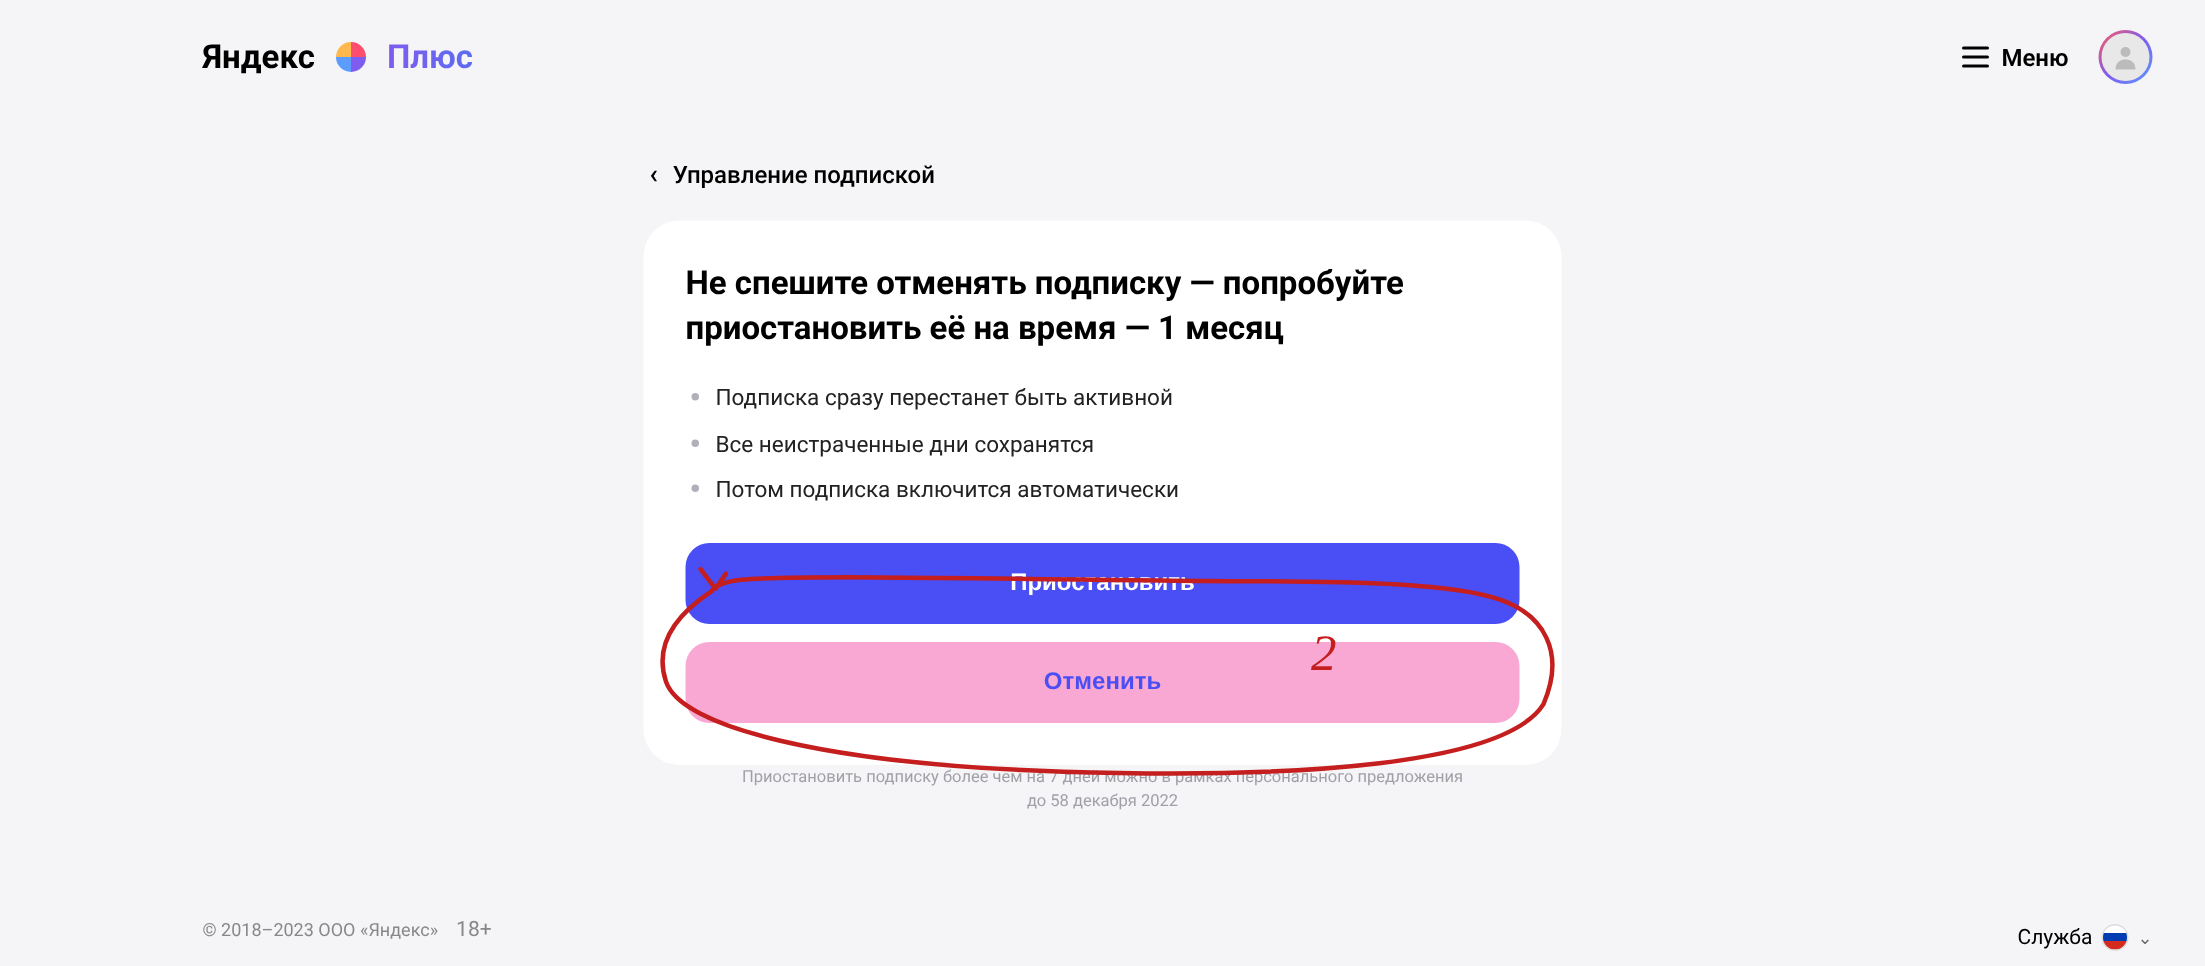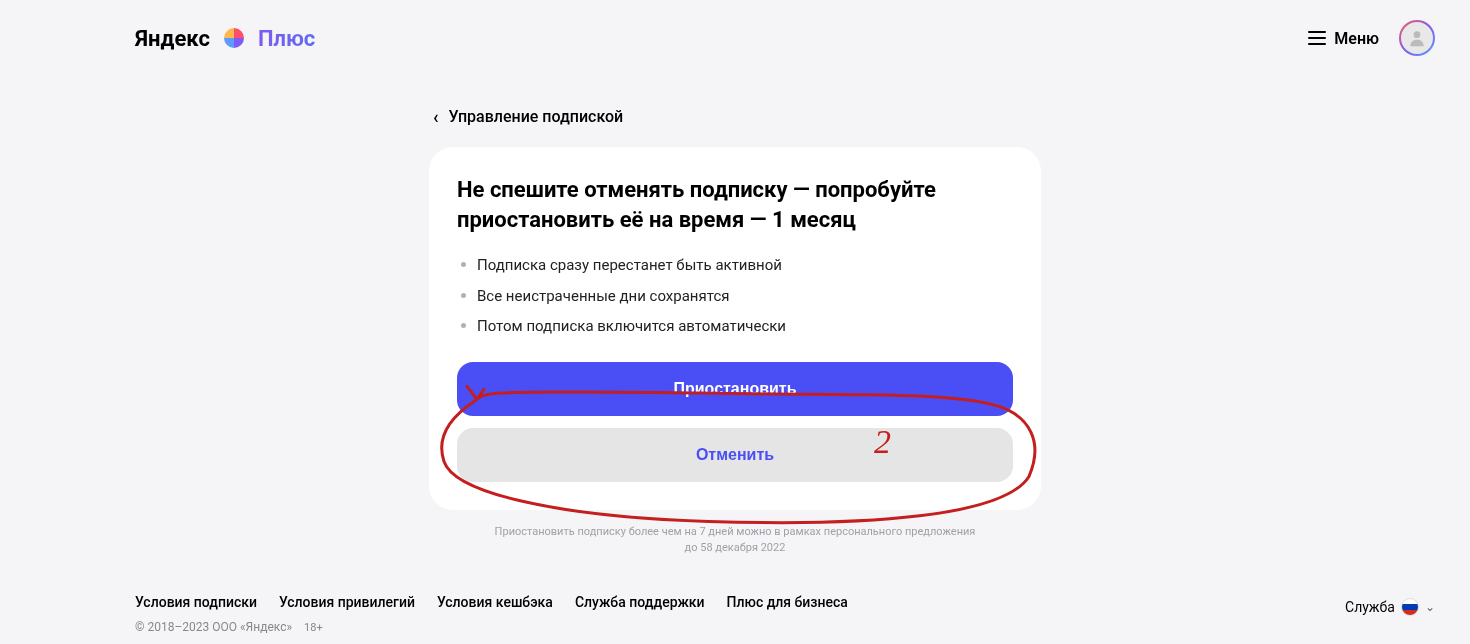--- a/index.html
+++ b/index.html
@@ -153,29 +153,28 @@
       font-weight: 600;
       cursor: pointer;
       margin-bottom: 12px;
       text-align: center;
     }
     .btn-primary {
       background: #4a4ef5;
       color: #fff;
     }
     .btn-secondary {
-      background: #e5e5e5;
+      background: #f9a8d4;
       color: #4a4ef5;
       margin-bottom: 0;
     }
     .note {
       text-align: center;
       font-size: 11px;
       color: #a0a0a8;
-      margin-top: 14px;
       line-height: 1.5;
     }
     .annotation {
       position: absolute;
       top: 0;
       left: 0;
       width: 100%;
       height: 100%;
       pointer-events: none;
       z-index: 10;
@@ -203,21 +202,21 @@
       cursor: pointer;
     }
     .footer-copy {
       display: flex;
       align-items: center;
       gap: 12px;
       font-size: 12px;
       color: #888;
     }
     .age-badge {
-      font-size: 11px;
+      font-size: 14px;
       color: #888;
       text-align: right;
     }
     .lang-selector {
       display: flex;
       align-items: center;
       gap: 6px;
       font-size: 14px;
       color: #000;
       cursor: pointer;
@@ -304,27 +303,20 @@
              C 540 275, 480 273, 400 273 
              C 320 273, 110 268, 65 272
              C 55 273, 48 276, 45 280 Z" fill="none" stroke="#c41e1e" stroke-width="3" stroke-linecap="round"></path>
     <path d="M 38 265 L 48 278 M 48 278 L 55 268" fill="none" stroke="#c41e1e" stroke-width="3" stroke-linecap="round"></path>
     <text x="445" y="332" font-size="34" fill="#c41e1e" font-family="cursive" font-style="italic">2</text>
   </svg>
 </main>
 
 <footer class="footer">
   <div>
-    <div class="footer-links">
-      <a>Условия подписки</a>
-      <a>Условия привилегий</a>
-      <a>Условия кешбэка</a>
-      <a>Служба поддержки</a>
-      <a>Плюс для бизнеса</a>
-    </div>
     <div class="footer-copy">
       <span>© 2018–2023 ООО «Яндекс»</span>
       <span class="age-badge">18+</span>
     </div>
   </div>
   <div class="lang-selector">
     <span>Служба</span>
     <span class="flag"></span>
     <span class="chevron-down">⌄</span>
   </div>

